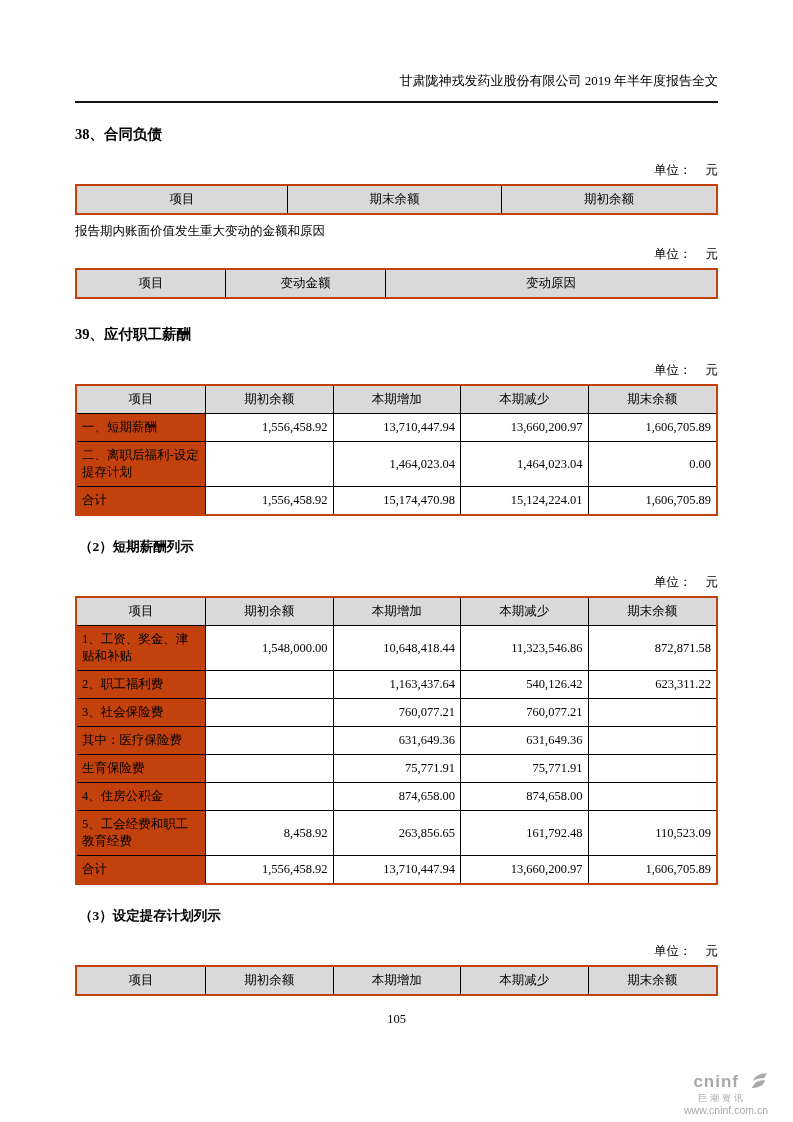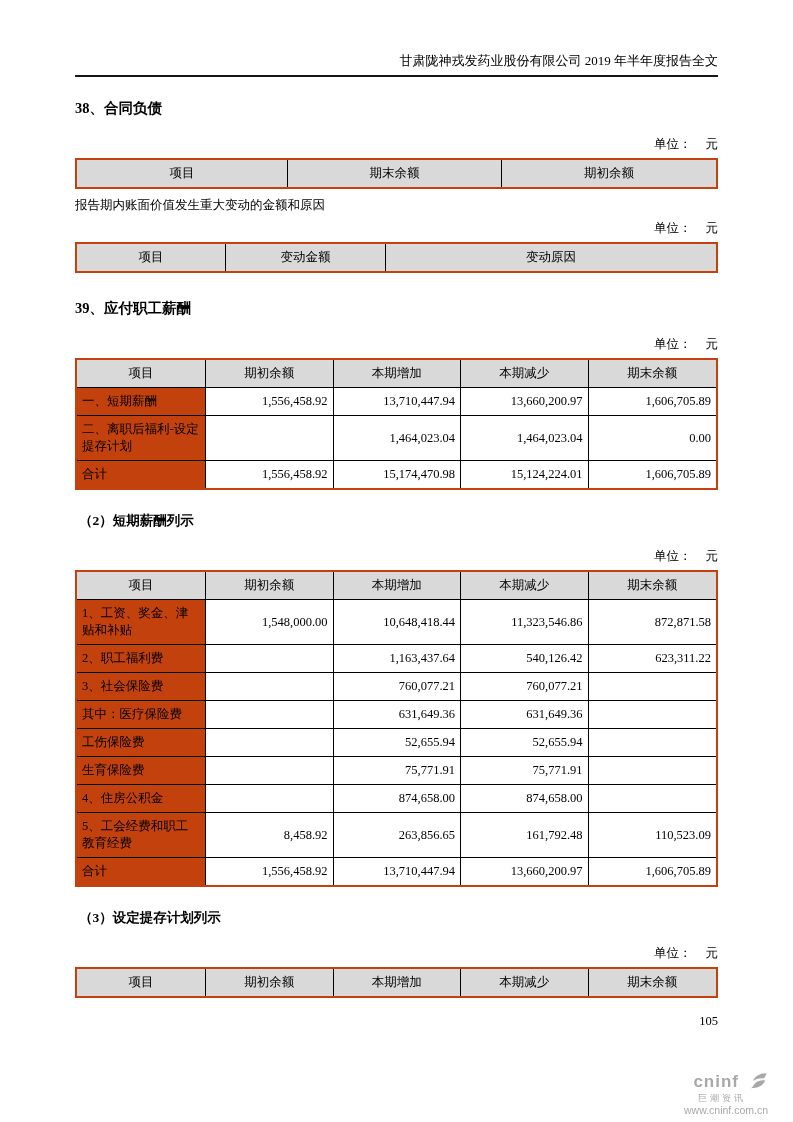--- a/index.html
+++ b/index.html
@@ -11,22 +11,23 @@
     box-sizing:border-box;
     padding:52px 75px 0 75px;
     font-family:"Liberation Serif","DejaVu Serif",serif;
     color:#000;
     overflow:hidden;
   }
   .doc-header{
     text-align:right;
     font-size:13px;
     line-height:17px;
-    padding-bottom:6px;
+    padding-bottom:12px;
     border-bottom:2px solid #161616;
+    margin-top:20px;
   }
   .sec-title{
     font-size:14.5px;
     font-weight:bold;
     margin-top:22px;
     line-height:19px;
   }
   .sub-title{
     font-size:13.5px;
     font-weight:bold;
@@ -71,21 +72,21 @@
     padding-left:5px;
   }
   td.num{text-align:right;}
   td.ind1{padding-left:28px;}
   td.ind2{padding-left:66px;}
   .t38-c1{width:33.0%;} .t38-c2{width:33.4%;} .t38-c3{width:33.6%;}
   .t38b-c1{width:23.3%;} .t38b-c2{width:25.0%;} .t38b-c3{width:51.7%;}
   .t5-c1{width:20.2%;} .t5-c2{width:19.9%;} .t5-c3{width:19.9%;}
   .t5-c4{width:19.9%;} .t5-c5{width:20.1%;}
   .page-number{
-    text-align:right;
+    text-align:center;
     font-size:12.5px;
     margin-top:16px;
   }
   .footer-brand{
     position:absolute;
     right:25px;
     top:1072px;
     text-align:right;
     color:#a8a8a8;
     font-family:"Liberation Sans","DejaVu Sans",sans-serif;
@@ -242,27 +243,20 @@
       <td class="num"></td>
       <td class="num">760,077.21</td>
       <td class="num">760,077.21</td>
       <td class="num"></td>
     </tr>
     <tr>
       <td class="item ind1">其中：医疗保险费</td>
       <td class="num"></td>
       <td class="num">631,649.36</td>
       <td class="num">631,649.36</td>
-      <td class="num"></td>
-    </tr>
-    <tr>
-      <td class="item ind2">工伤保险费</td>
-      <td class="num"></td>
-      <td class="num">52,655.94</td>
-      <td class="num">52,655.94</td>
       <td class="num"></td>
     </tr>
     <tr>
       <td class="item ind2">生育保险费</td>
       <td class="num"></td>
       <td class="num">75,771.91</td>
       <td class="num">75,771.91</td>
       <td class="num"></td>
     </tr>
     <tr>

